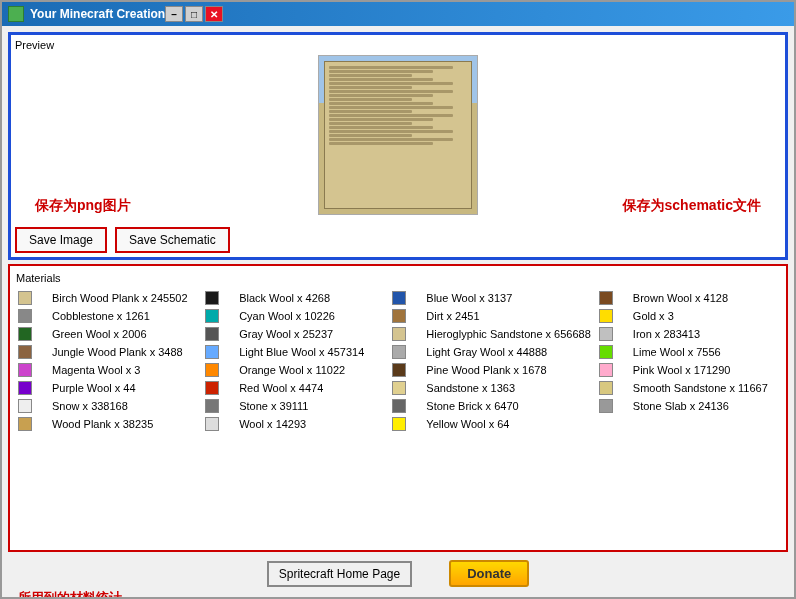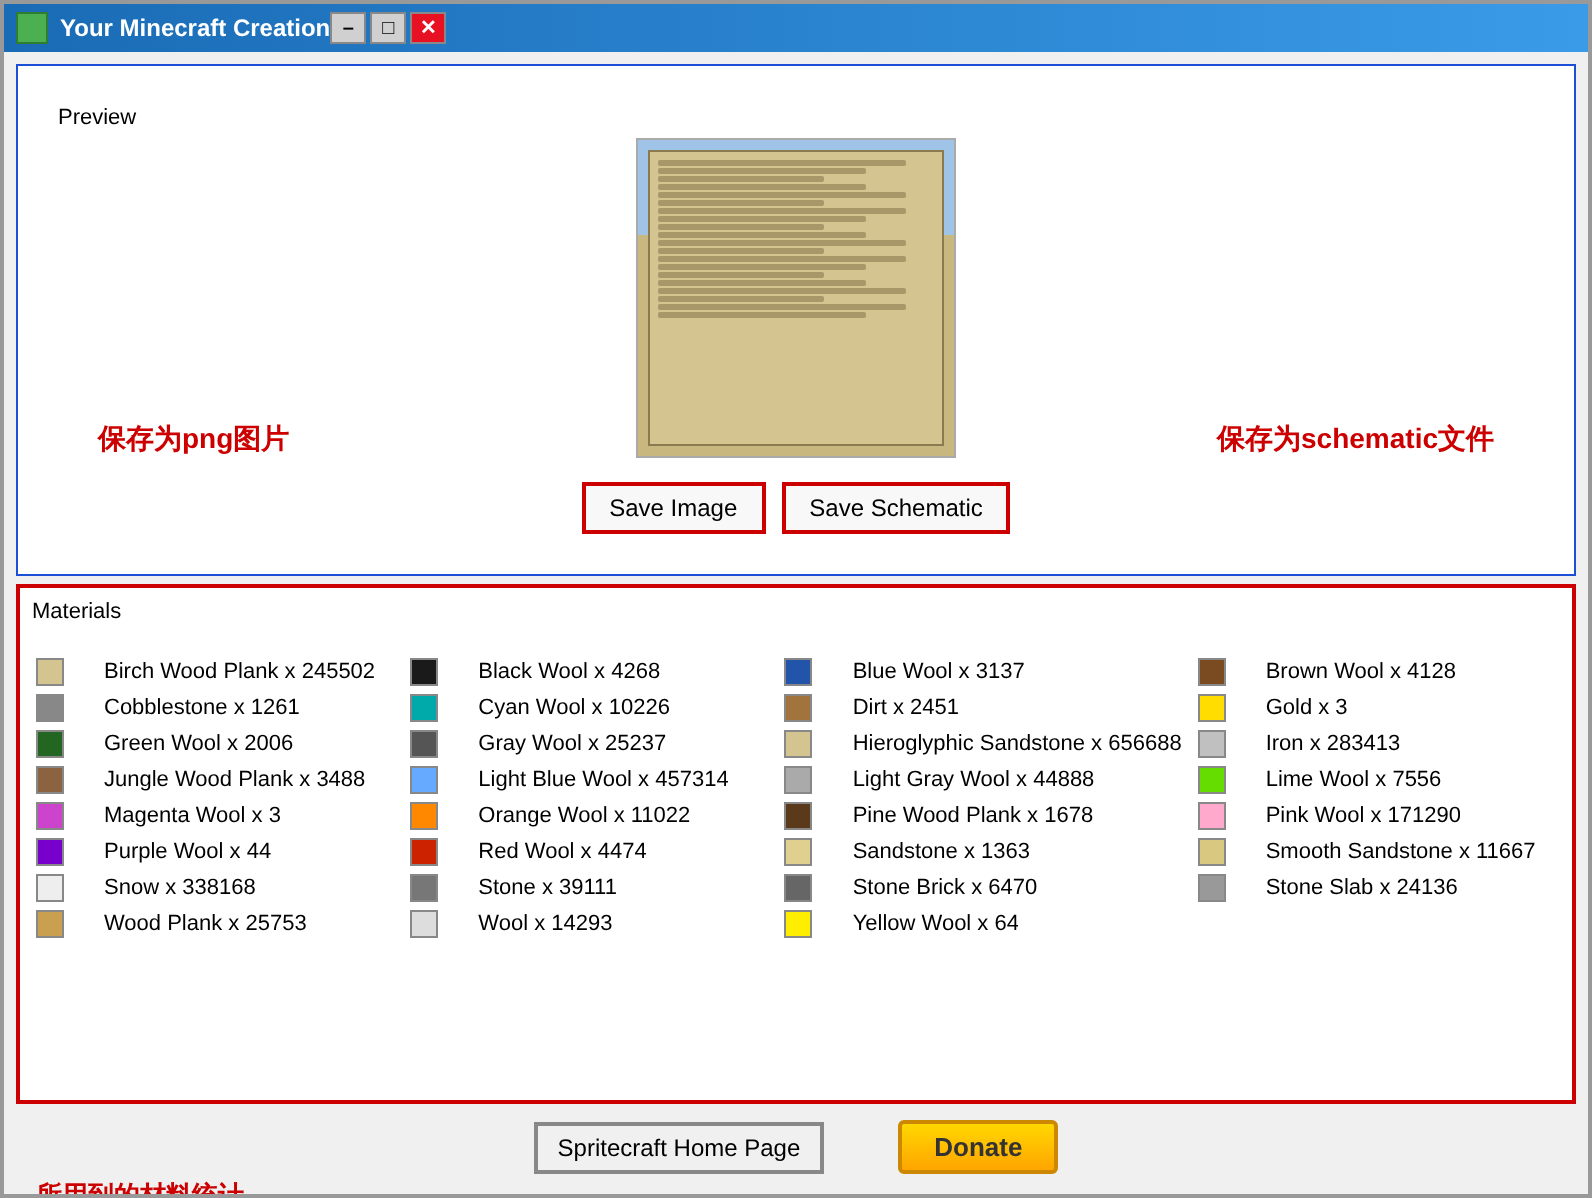--- a/index.html
+++ b/index.html
@@ -67,23 +67,23 @@
     }
     .window-body {
       flex: 1;
       padding: 6px;
       display: flex;
       flex-direction: column;
       gap: 4px;
       overflow: hidden;
     }
     .preview-section {
-      border: 1px solid #1d4ed8;
+      border: 3px solid #1d4ed8;
       background: white;
-      padding: 20px;
+      padding: 4px;
       flex-shrink: 0;
     }
     .preview-label {
       font-size: 11px;
       margin-bottom: 4px;
       color: #000;
     }
     .preview-content {
       display: flex;
       flex-direction: column;
@@ -126,21 +126,20 @@
       background: #8a7a50;
       opacity: 0.6;
       border-radius: 1px;
     }
     .mc-line:nth-child(odd) { width: 90%; }
     .mc-line:nth-child(even) { width: 75%; }
     .mc-line:nth-child(3n) { width: 60%; }
     .buttons-row {
       display: flex;
       align-items: center;
-      justify-content: center;
       gap: 8px;
       margin-top: 4px;
       position: relative;
       width: 100%;
     }
     .annotation-left {
       position: absolute;
       left: 20px;
       top: -30px;
       color: #cc0000;
@@ -171,21 +170,21 @@
       border: 2px solid #cc0000;
       background: white;
       padding: 6px;
       flex: 1;
       overflow: hidden;
       display: flex;
       flex-direction: column;
     }
     .materials-label {
       font-size: 11px;
-      margin-bottom: 16px;
+      margin-bottom: 6px;
       color: #000;
     }
     .materials-grid {
       display: grid;
       grid-template-columns: repeat(4, 1fr);
       gap: 2px 4px;
       overflow: hidden;
     }
     .material-item {
       display: flex;
@@ -416,21 +415,21 @@
           <div class="material-item">
             <div class="material-color" style="background-color: rgb(102, 102, 102);"></div>
             <span class="material-text">Stone Brick x 6470</span>
           </div>
           <div class="material-item">
             <div class="material-color" style="background-color: rgb(153, 153, 153);"></div>
             <span class="material-text">Stone Slab x 24136</span>
           </div>
           <div class="material-item">
             <div class="material-color" style="background-color: rgb(200, 160, 80);"></div>
-            <span class="material-text">Wood Plank x 25753</span>
+            <span class="material-text">Wood Plank x 38235</span>
           </div>
           <div class="material-item">
             <div class="material-color" style="background-color: rgb(221, 221, 221);"></div>
             <span class="material-text">Wool x 14293</span>
           </div>
           <div class="material-item">
             <div class="material-color" style="background-color: rgb(255, 238, 0);"></div>
             <span class="material-text">Yellow Wool x 64</span>
           </div>
         </div>

